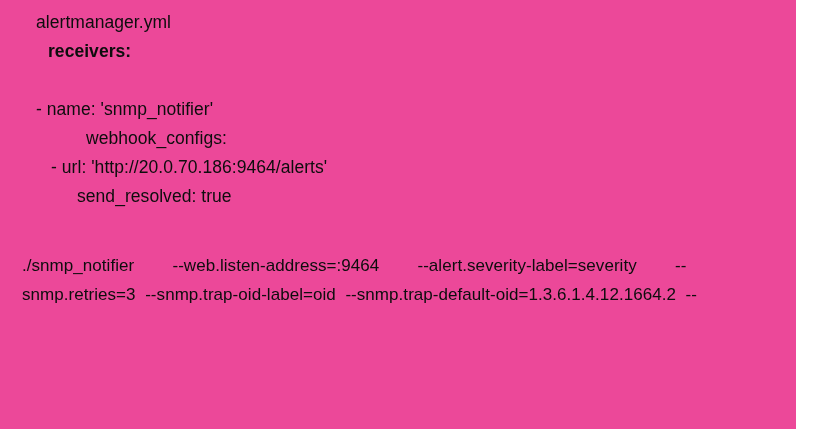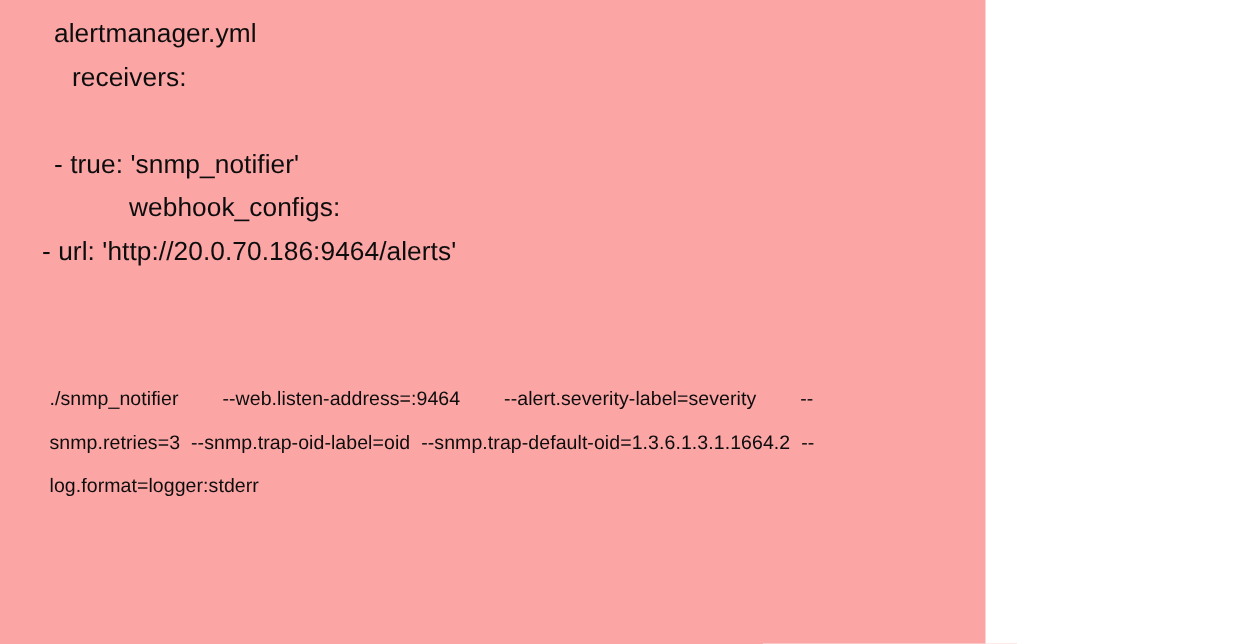--- a/index.html
+++ b/index.html
@@ -11,23 +11,23 @@
     width: 828px;
     height: 429px;
     overflow: hidden;
     font-family: "Liberation Sans", sans-serif;
     color: #0d0d0d;
     -webkit-font-smoothing: antialiased;
   }
 
   .page {
     position: relative;
-    width: 657px;
+    width: 796px;
     height: 429px;
-    background: #fca5a5;
+    background: #ec4899;
   }
 
   
   .yaml-block {
     position: absolute;
     left: 0;
     top: 8px;
     width: 828px;
   }
   .cmd-block {
@@ -45,47 +45,47 @@
     letter-spacing: 0.05px;
   }
 
   .line.blank {
     height: 29px;
   }
 
   
   .ind-0 { padding-left: 33px; }
   .ind-1 { padding-left: 36px; }
-  .ind-2 { padding-left: 48px; }
+  .ind-2 { padding-left: 48px; font-weight: bold; }
   .ind-3 { padding-left: 86px; }
-  .ind-4 { padding-left: 28px; }
+  .ind-4 { padding-left: 51px; }
   .ind-5 { padding-left: 77px; }
 
   .cmd-line {
-    font-size: 13px;
+    font-size: 17px;
     line-height: 29px;
     white-space: pre;
-    padding-left: 33px;
+    padding-left: 22px;
     color: #0d0d0d;
     letter-spacing: 0.05px;
   }
 </style>
 </head>
 <body>
 
 <div class="page">
 
   <div class="yaml-block">
     <div class="line ind-1">alertmanager.yml</div>
     <div class="line ind-2">receivers:</div>
     <div class="line blank ind-0"></div>
-    <div class="line ind-1">- true: 'snmp_notifier'</div>
+    <div class="line ind-1">- name: 'snmp_notifier'</div>
     <div class="line ind-3">webhook_configs:</div>
     <div class="line ind-4">- url: 'http://20.0.70.186:9464/alerts'</div>
+    <div class="line ind-5">send_resolved: true</div>
   </div>
 
   <div class="cmd-block">
     <div class="cmd-line">./snmp_notifier        --web.listen-address=:9464        --alert.severity-label=severity        --</div>
-    <div class="cmd-line">snmp.retries=3  --snmp.trap-oid-label=oid  --snmp.trap-default-oid=1.3.6.1.3.1.1664.2  --</div>
-    <div class="cmd-line">log.format=logger:stderr</div>
+    <div class="cmd-line">snmp.retries=3  --snmp.trap-oid-label=oid  --snmp.trap-default-oid=1.3.6.1.4.12.1664.2  --</div>
   </div>
 
 </div>
 
 </body></html>

